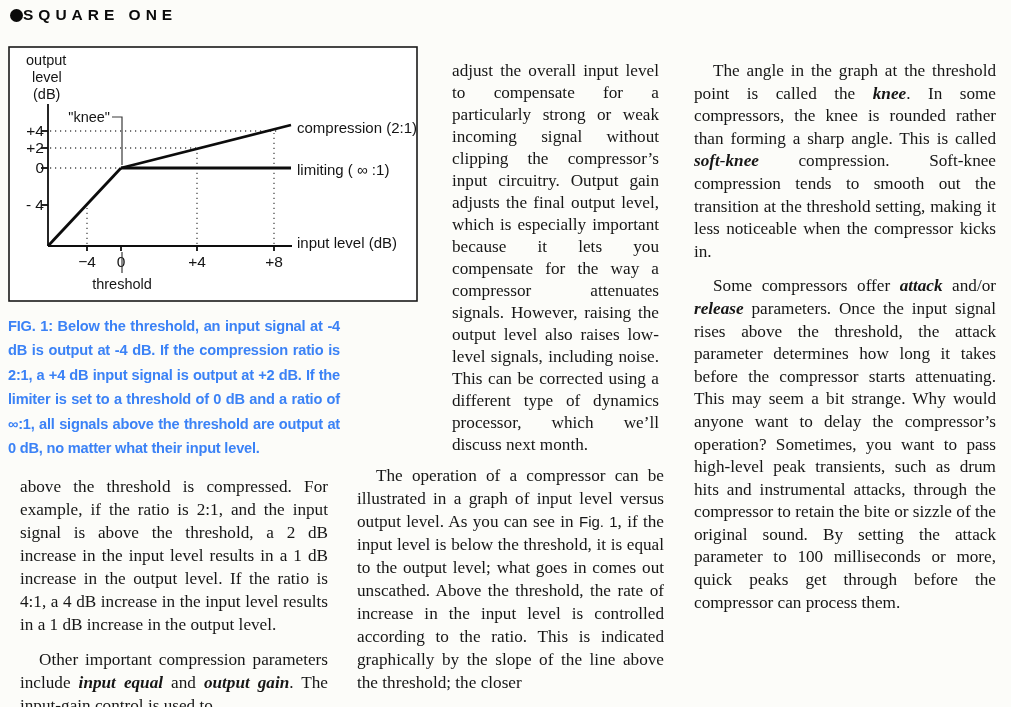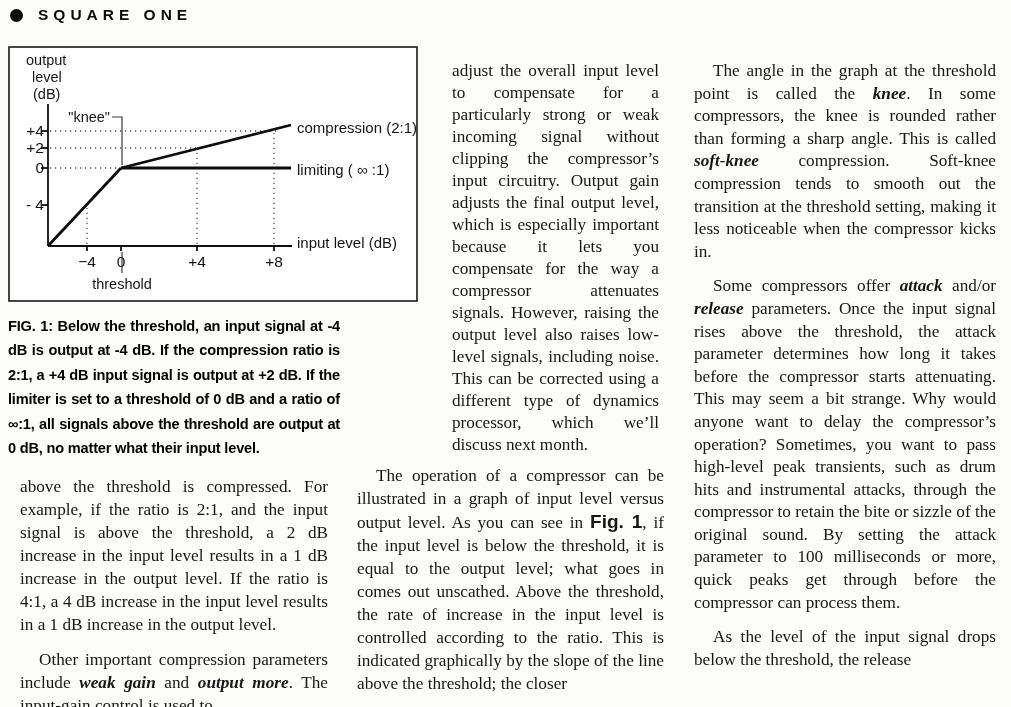--- a/index.html
+++ b/index.html
@@ -2,46 +2,46 @@
 <html><head>
 <meta charset="utf-8">
 <style>
   html,body { margin:0; padding:0; background:#d8d8d4; }
   .page {
     position:relative; width:1011px; height:707px; margin:0 auto;
     background:#fcfcf9; overflow:hidden;
     font-family:"Liberation Serif", serif; color:#161616;
   }
   
-  .masthead { position:absolute; left:10px; top:4px; height:22px; display:flex; align-items:center; gap:15px; }
+  .masthead { position:absolute; left:10px; top:4px; height:22px; display:flex; align-items:center; }
   .bullet { width:13px; height:13px; border-radius:50%; background:#0a0a0a; }
   .masthead-title {
     font-family:"Liberation Sans", sans-serif; font-weight:bold;
     font-size:15.5px; letter-spacing:5px; color:#0a0a0a; white-space:nowrap;
   }
   
   .figure { position:absolute; left:8px; top:46px; width:372px; height:256px; }
   .figure svg { display:block; }
   .figure svg text { font-family:"Liberation Sans", sans-serif; fill:#141414; }
   .caption {
     position:absolute; left:8px; top:314px; width:332px;
     font-family:"Liberation Sans", sans-serif; font-weight:bold;
     font-size:14.6px; line-height:24.4px; letter-spacing:-0.2px;
-    text-align:justify; color:#000000;
+    text-align:justify; color:#3b82f6;
   }
   
   .col { position:absolute; text-align:justify; font-size:17.2px; line-height:23px; }
   .col p { margin:12px; }
   .ind { text-indent:19px; }
   .col-left   { left:8px;   top:463px; width:332px; }
   .col-midtop { left:440px; top:48px;  width:231px; line-height:22px; }
   .col-midbot { left:345px; top:452px; width:331px; }
   .col-right  { left:682px; top:48px;  width:326px; line-height:22.6px; }
   .it { font-style:italic;font-weight:bold; }
-  .figref { font-family:"Liberation Sans", sans-serif; font-weight:bold; font-size:19px; }
+  .figref { font-family:"Liberation Sans", sans-serif; font-weight:normal; font-size:15px; }
 </style>
 </head>
 <body>
 
 <div class="page">
 
   <div class="masthead">
     <span class="bullet"></span>
     <span class="masthead-title">SQUARE ONE</span>
   </div>
@@ -101,30 +101,29 @@
       <text x="289" y="87" font-size="15">compression (2:1)</text>
       <text x="289" y="129" font-size="15">limiting ( ∞ :1)</text>
       <text x="289" y="202" font-size="15">input level (dB)</text>
     </svg>
   </div>
 
   <div class="caption">FIG. 1: Below the threshold, an input signal at -4 dB is output at -4 dB. If the compression ratio is 2:1, a +4 dB input signal is output at +2 dB. If the limiter is set to a threshold of 0 dB and a ratio of ∞:1, all signals above the threshold are output at 0 dB, no matter what their input level.</div>
 
   <div class="col col-left">
     <p>above the threshold is compressed. For example, if the ratio is 2:1, and the input signal is above the threshold, a 2 dB increase in the input level results in a 1 dB increase in the output level. If the ratio is 4:1, a 4 dB increase in the input level results in a 1 dB increase in the output level.</p>
-    <p class="ind"><span>Other important compression parameters include </span><span class="it">weak gain</span><span> and </span><span class="it">output more</span><span>. The input-gain control is used to</span></p>
+    <p class="ind"><span>Other important compression parameters include </span><span class="it">input equal</span><span> and </span><span class="it">output gain</span><span>. The input-gain control is used to</span></p>
   </div>
 
   <div class="col col-midtop">
     <p>adjust the overall input level to compensate for a particularly strong or weak incoming signal without clipping the compressor’s input circuitry. Output gain adjusts the final output level, which is especially important because it lets you compensate for the way a compressor attenuates signals. However, raising the output level also raises low-level signals, including noise. This can be corrected using a different type of dynamics processor, which we’ll discuss next month.</p>
   </div>
 
   <div class="col col-midbot">
     <p class="ind"><span>The operation of a compressor can be illustrated in a graph of input level versus output level. As you can see in </span><span class="figref">Fig. 1</span><span>, if the input level is below the threshold, it is equal to the output level; what goes in comes out unscathed. Above the threshold, the rate of increase in the input level is controlled according to the ratio. This is indicated graphically by the slope of the line above the threshold; the closer</span></p>
   </div>
 
   <div class="col col-right">
     <p class="ind"><span>The angle in the graph at the threshold point is called the </span><span class="it">knee</span><span>. In some compressors, the knee is rounded rather than forming a sharp angle. This is called </span><span class="it">soft-knee</span><span> compression. Soft-knee compression tends to smooth out the transition at the threshold setting, making it less noticeable when the compressor kicks in.</span></p>
     <p class="ind"><span>Some compressors offer </span><span class="it">attack</span><span> and/or </span><span class="it">release</span><span> parameters. Once the input signal rises above the threshold, the attack parameter determines how long it takes before the compressor starts attenuating. This may seem a bit strange. Why would anyone want to delay the compressor’s operation? Sometimes, you want to pass high-level peak transients, such as drum hits and instrumental attacks, through the compressor to retain the bite or sizzle of the original sound. By setting the attack parameter to 100 milliseconds or more, quick peaks get through before the compressor can process them.</span></p>
-    <p class="ind">As the level of the input signal drops below the threshold, the release</p>
   </div>
 
 </div>
 
 </body></html>

